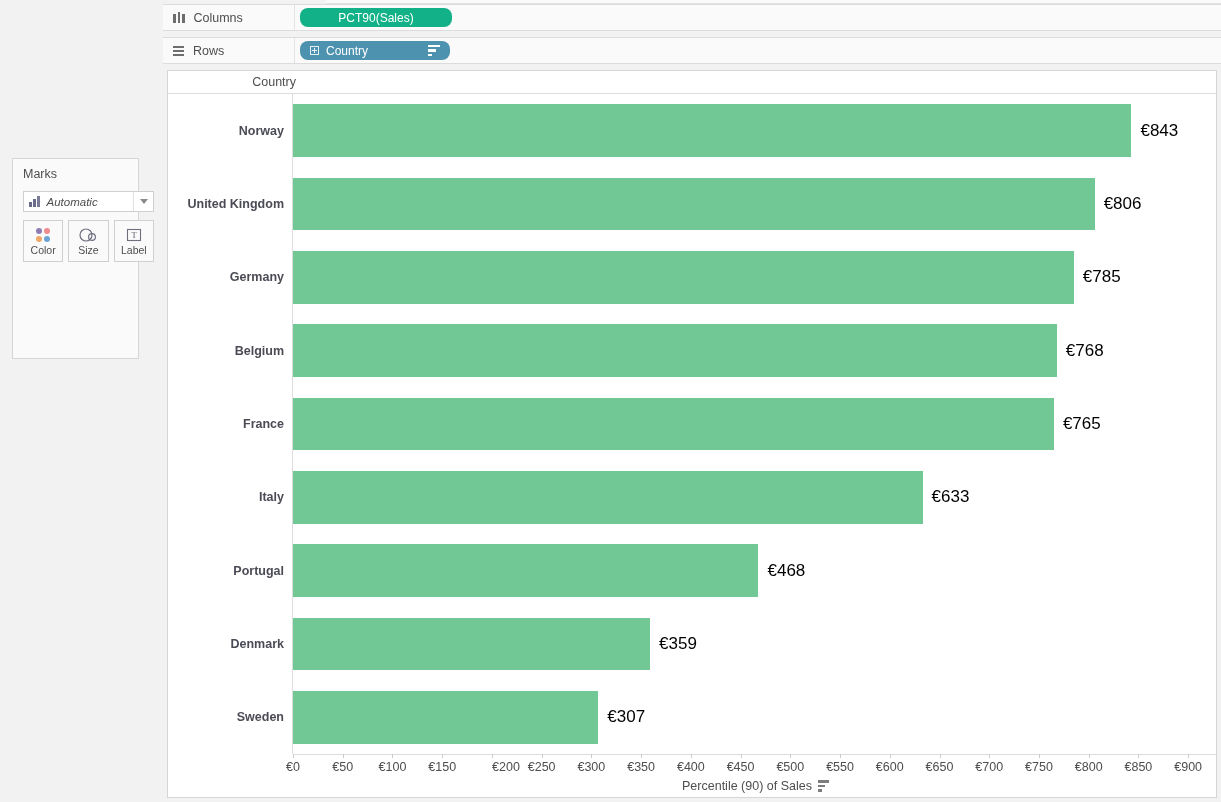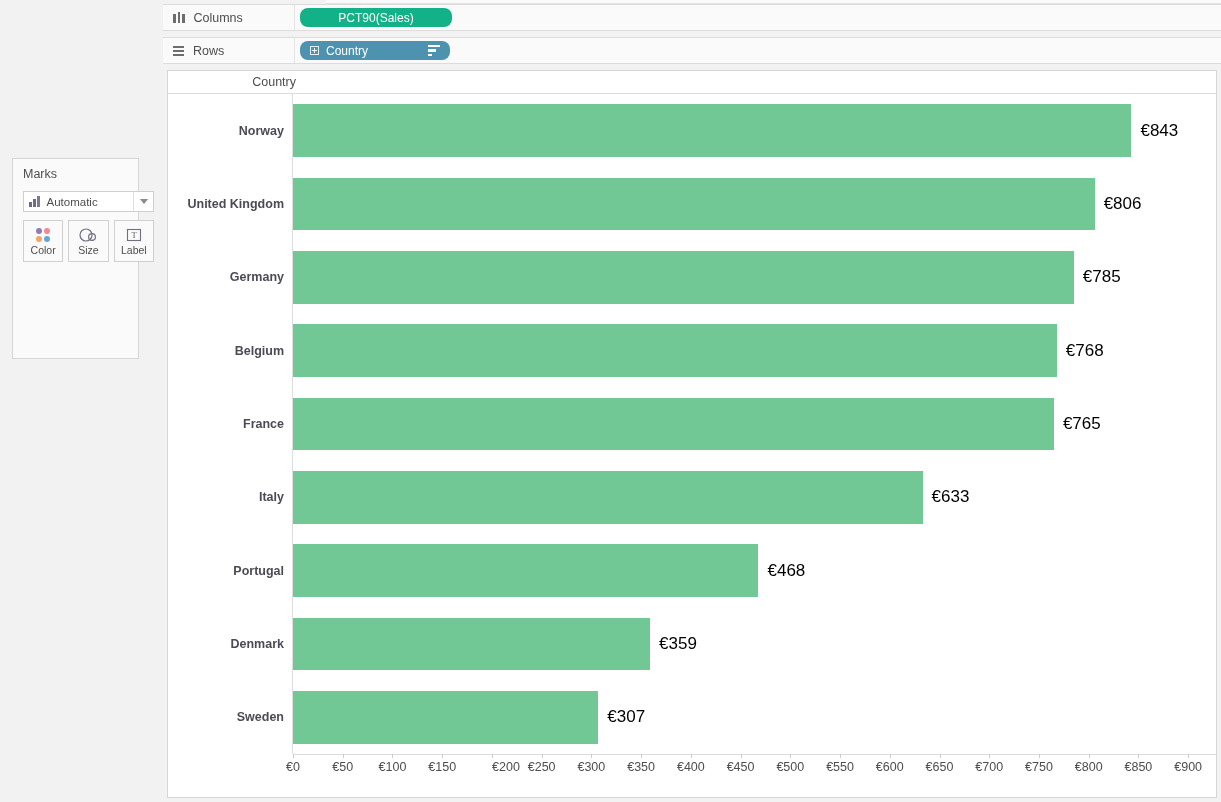--- a/index.html
+++ b/index.html
@@ -30,21 +30,21 @@
     color:#4e4e4e;
   }
   #pages-card { position:absolute; left:6px; top:2px; width:151px; height:64px; }
   #filters-card { position:absolute; left:6px; top:72px; width:151px; height:80px; }
   #marks-card { position:absolute; left:6px; top:158px; width:127px; height:201px; }
 
   
   .marks-select {
     position:absolute; left:10px; top:32px; width:131px; height:21px;
     border:1px solid #cfcfcf; background:#fff;
-    display:flex; align-items:center;
+    display:flex; align-items:center;font-style:italic;
   }
   .marks-select .msel-icon { margin-left:5px; display:flex; align-items:flex-end; height:11px; gap:1.5px;}
   .msel-icon i { display:block; width:2.5px; background:#6a6a8a; }
   .msel-icon i:nth-child(1){height:5px;}
   .msel-icon i:nth-child(2){height:8px;}
   .msel-icon i:nth-child(3){height:11px; background:#7a7a95;}
   .marks-select .msel-label { margin-left:7px; font-size:11.5px; color:#4e4e4e; }
   .marks-select .msel-arrow {
     position:absolute; right:0; top:0; bottom:0; width:20px;
     border-left:1px solid #e0e0e0;
@@ -332,20 +332,28 @@
           <div class="bar-label" style="left: 474.484px; top: 476.667px;">€468</div>
           <div class="bar" style="top: 523.6px; height: 52.8px; width: 357.07px; background: rgb(114, 200, 148);"></div>
           <div class="bar-label" style="left: 366.07px; top: 550px;">€359</div>
           <div class="bar" style="top: 596.933px; height: 52.8px; width: 305.349px; background: rgb(114, 200, 148);"></div>
           <div class="bar-label" style="left: 314.349px; top: 623.333px;">€307</div>
         </div>
     </div>
 
     <div id="x-axis">
       <div id="axis-rule"></div>
+      <div id="axis-title">
+        <span>Percentile (90) of Sales</span>
+        <span class="pill-sort">
+          <i></i>
+            <i></i>
+            <i></i>
+        </span>
+      </div>
     <div class="tick" style="left: 0px;"></div>
         <div class="ticklabel" style="left: 0px;">€0</div>
         <div class="tick" style="left: 49.7312px;"></div>
         <div class="ticklabel" style="left: 49.7312px;">€50</div>
         <div class="tick" style="left: 99.4624px;"></div>
         <div class="ticklabel" style="left: 99.4624px;">€100</div>
         <div class="tick" style="left: 149.194px;"></div>
         <div class="ticklabel" style="left: 149.194px;">€150</div>
         <div class="tick" style="left: 198.925px;"></div>
         <div class="ticklabel" style="left: 213px;">€200</div>

